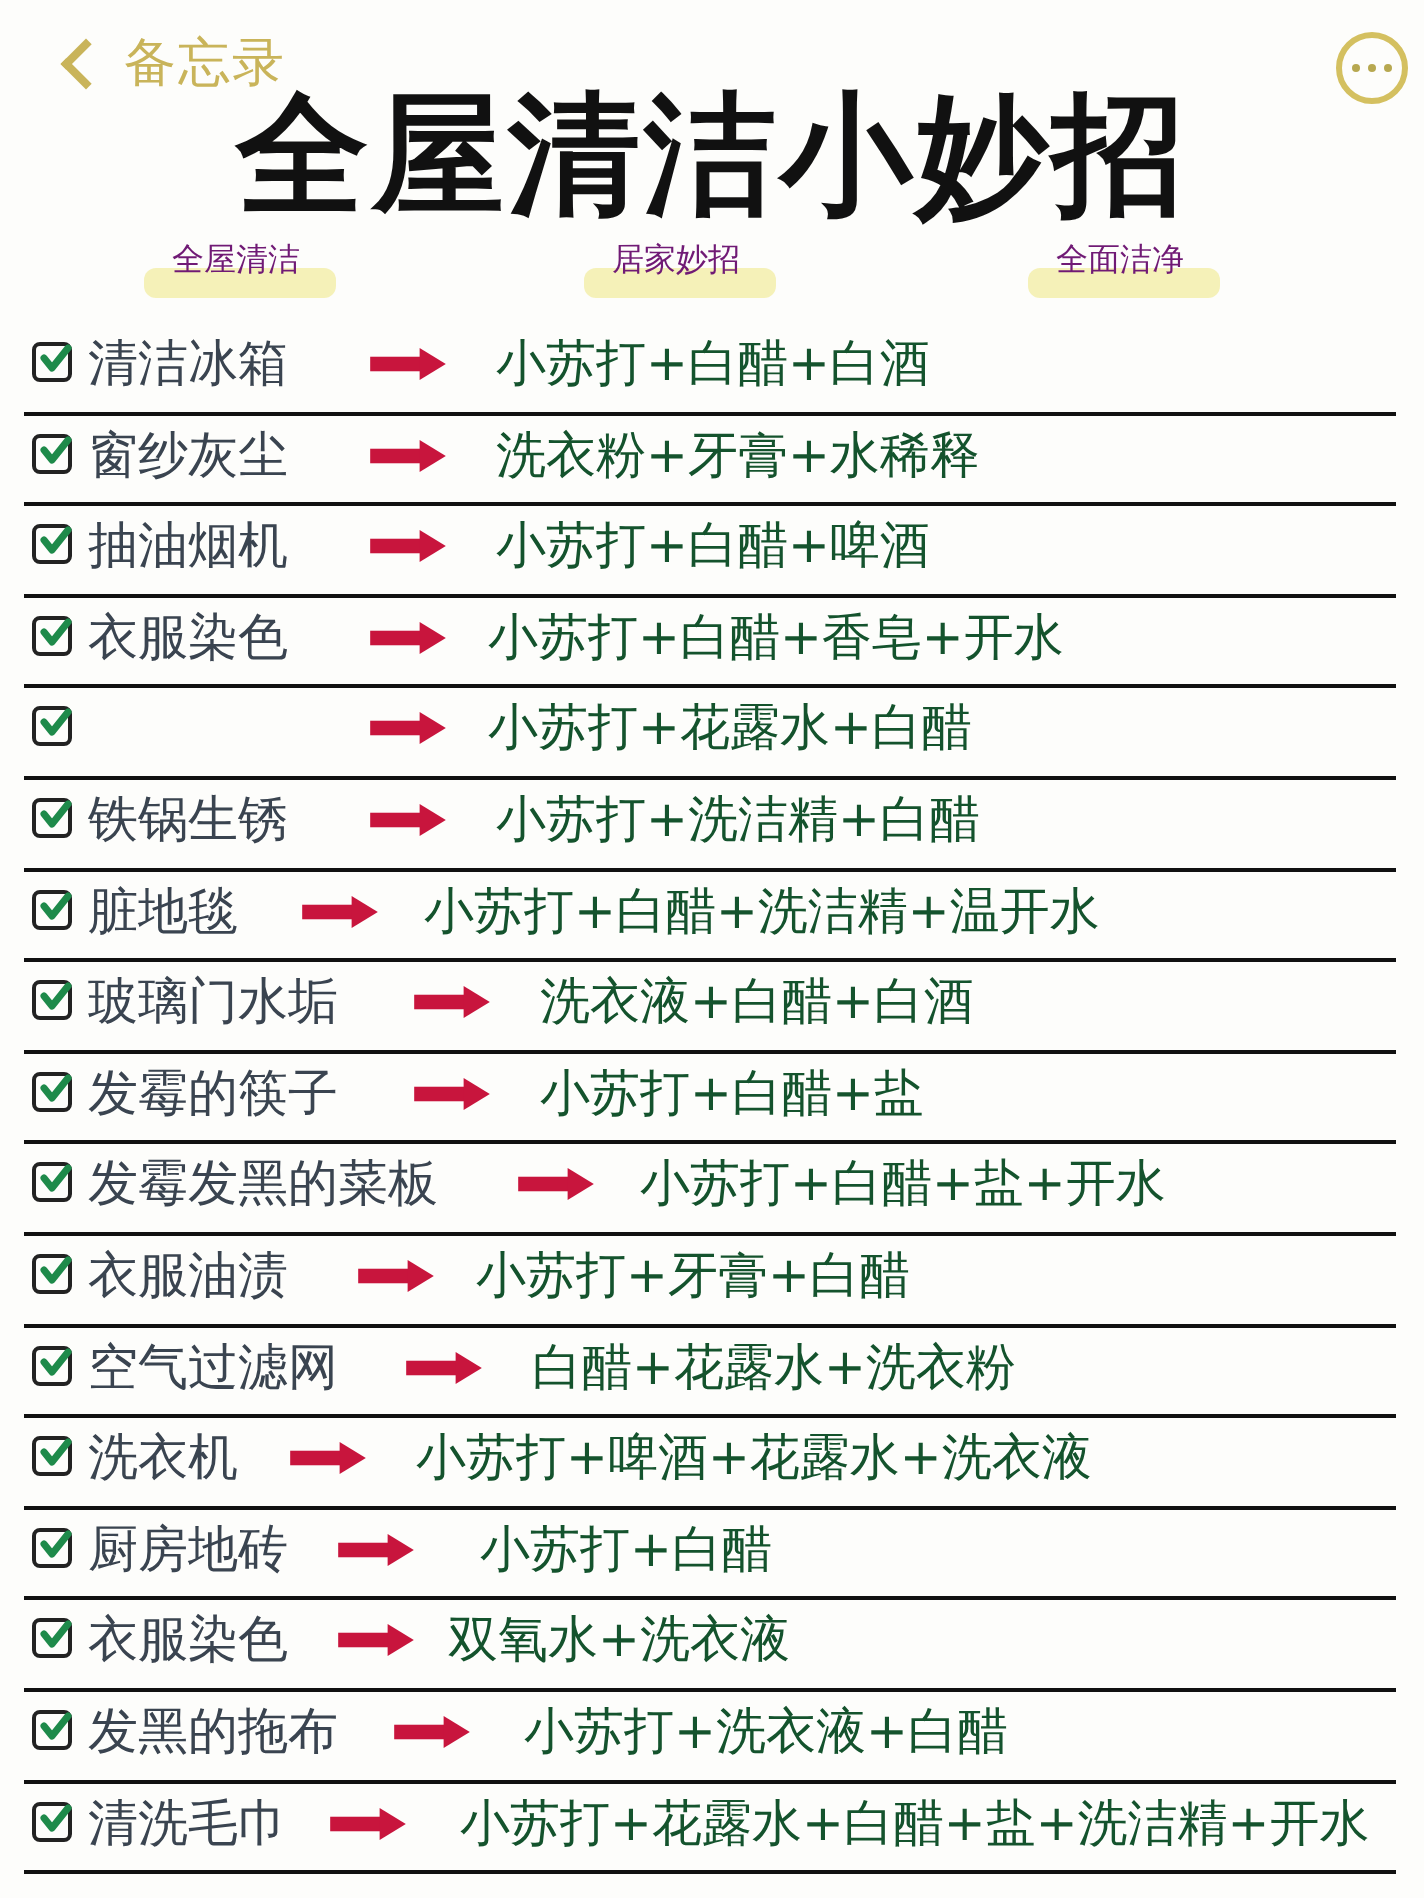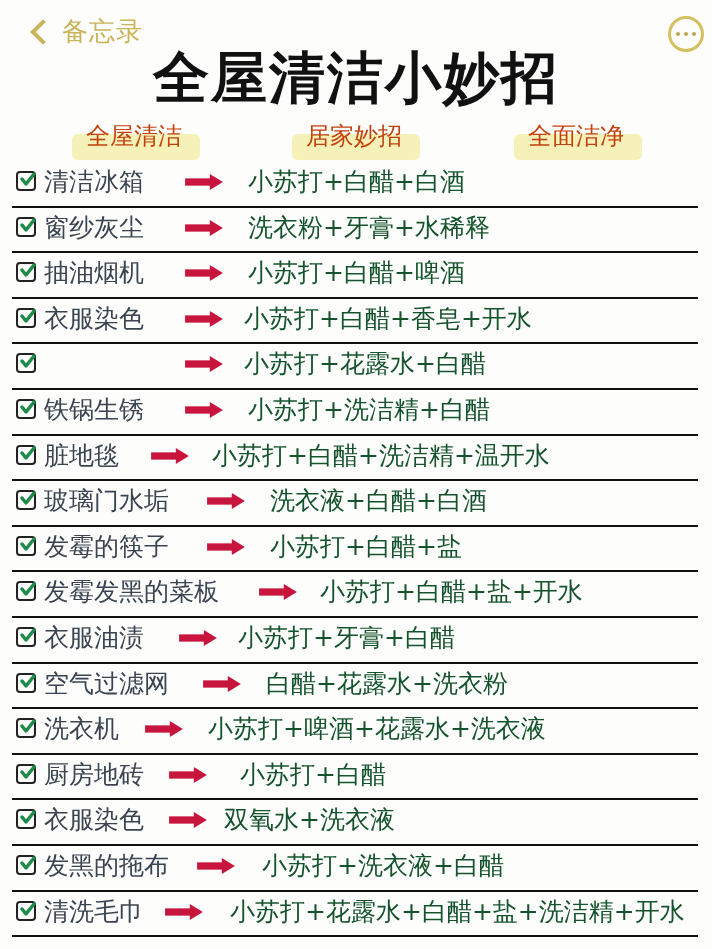--- a/index.html
+++ b/index.html
@@ -6,23 +6,23 @@
   body {
     width:712px; height:949px; background:#fdfdfb; position:relative; overflow:hidden;
     font-family:"DejaVu Sans","Liberation Sans",sans-serif;
   }
   .topbar { position:absolute; top:0; left:16px; right:0; height:60px; }
   .back { position:absolute; left:10px; top:14px; display:flex; align-items:center; color:#c9b45a; cursor:pointer; }
   .back .chev { width:14px; height:14px; border-left:4px solid #c9b45a; border-bottom:4px solid #c9b45a; transform:rotate(45deg); margin-left:8px; margin-right:10px; }
   .back .label { font-size:26px; color:#c9b45a; letter-spacing:1px; }
   .more { position:absolute; left:652px; top:16px; width:36px; height:36px; border:3px solid #d4c060; border-radius:50%; display:flex; align-items:center; justify-content:center; gap:4px; box-sizing:border-box; cursor:pointer; }
   .more i { width:4px; height:4px; background:#b7a850; border-radius:50%; display:block; }
-  .title { position:absolute; left:0; right:0; top:38px; text-align:center; font-size:56px; font-weight:bold; color:#111; letter-spacing:2px; line-height:80px; }
+  .title { position:absolute; left:0; right:0; top:38px; text-align:center; font-size:66px; font-weight:bold; color:#111; letter-spacing:2px; line-height:80px; }
   .subtitles { position:absolute; top:118px; left:0; right:0; height:40px; }
-  .sub { position:absolute; top:0; font-size:24px; color:#c2410c; padding:2px 10px; }
+  .sub { position:absolute; top:0; font-size:16px; color:#701a75; padding:2px 10px; }
   .sub::before { content:""; position:absolute; left:-4px; right:-8px; top:16px; bottom:-6px; background:#f4efb0; border-radius:6px; z-index:-1; opacity:.9; }
   .sub { z-index:1; }
   .list { position:absolute; left:12px; top:162px; width:686px; }
   .row { position:relative; height:45.6px; border-bottom:2.5px solid #111; box-sizing:border-box; display:flex; align-items:center; }
   .check { position:absolute; left:4px; top:9px; width:20px; height:20px; border:2px solid #222; border-radius:4px; box-sizing:border-box; }
   .check svg { position:absolute; left:1px; top:-1px; }
   .item { position:absolute; left:32px; top:4px; font-size:25px; color:#3a4450; line-height:32px; }
   .arrow { position:absolute; top:12px; height:16px; }
   .remedy { position:absolute; top:4px; font-size:25px; color:#14532d; line-height:32px; white-space:nowrap; }
 </style>

